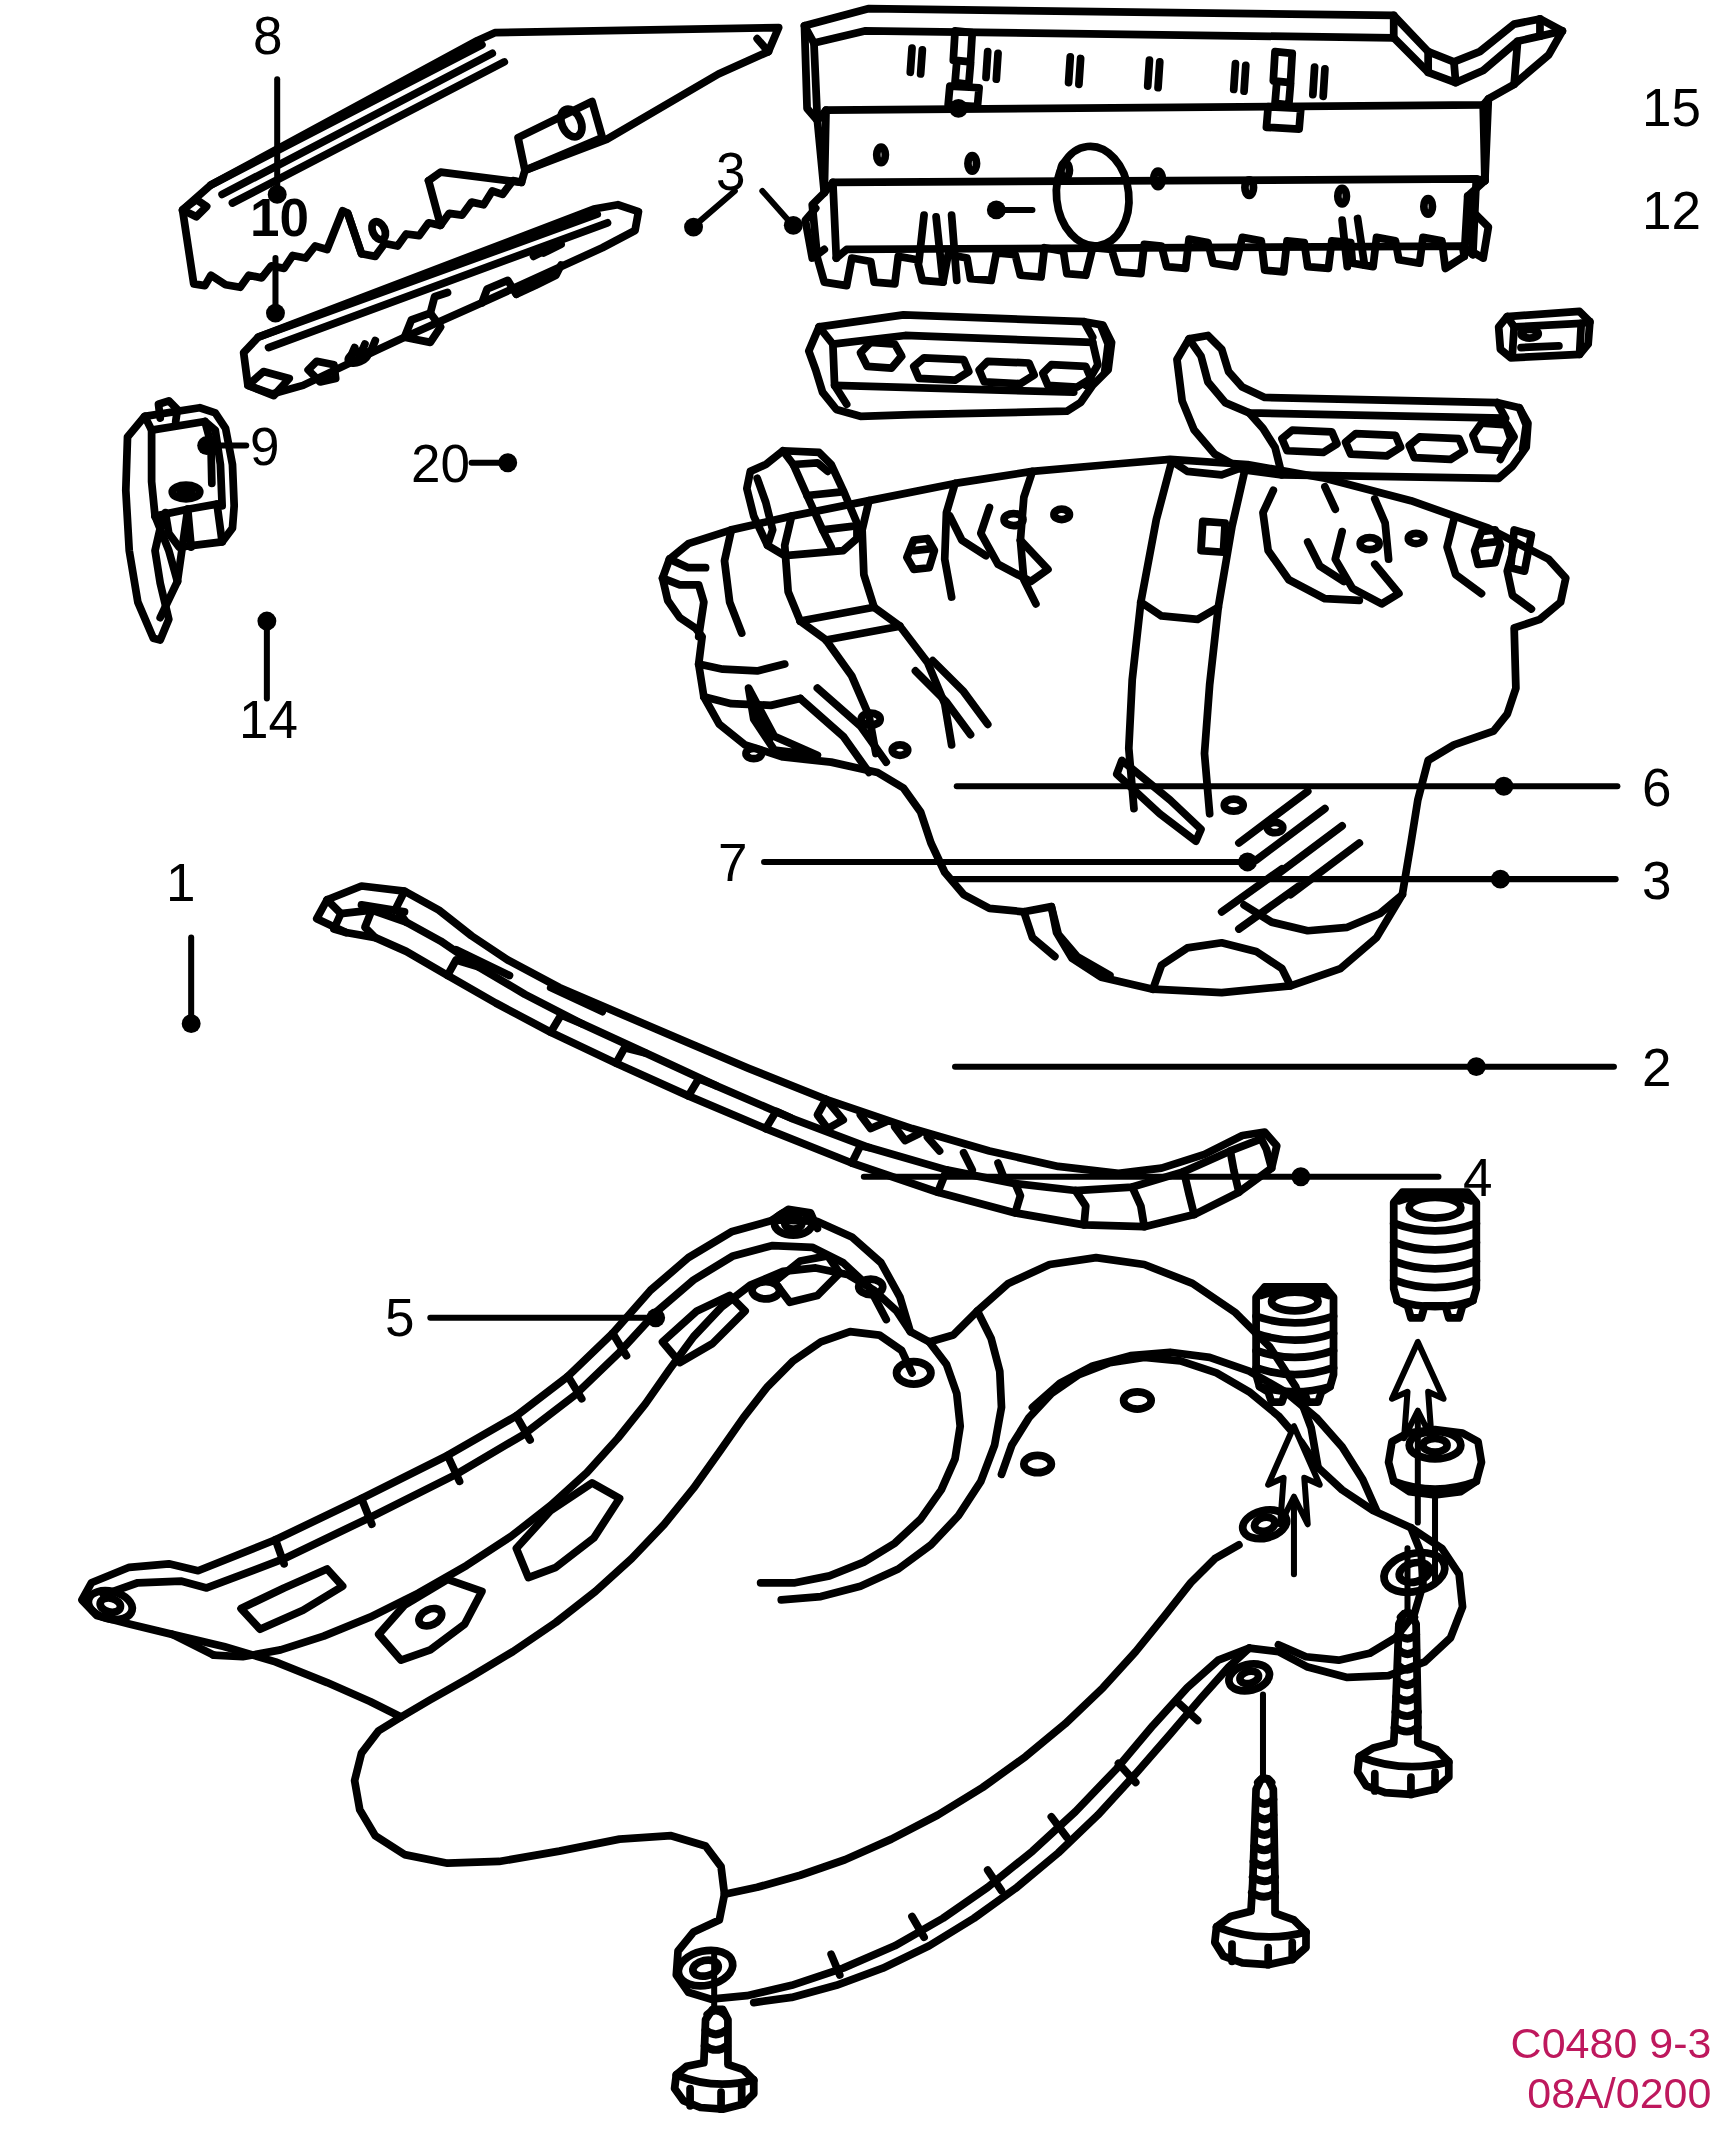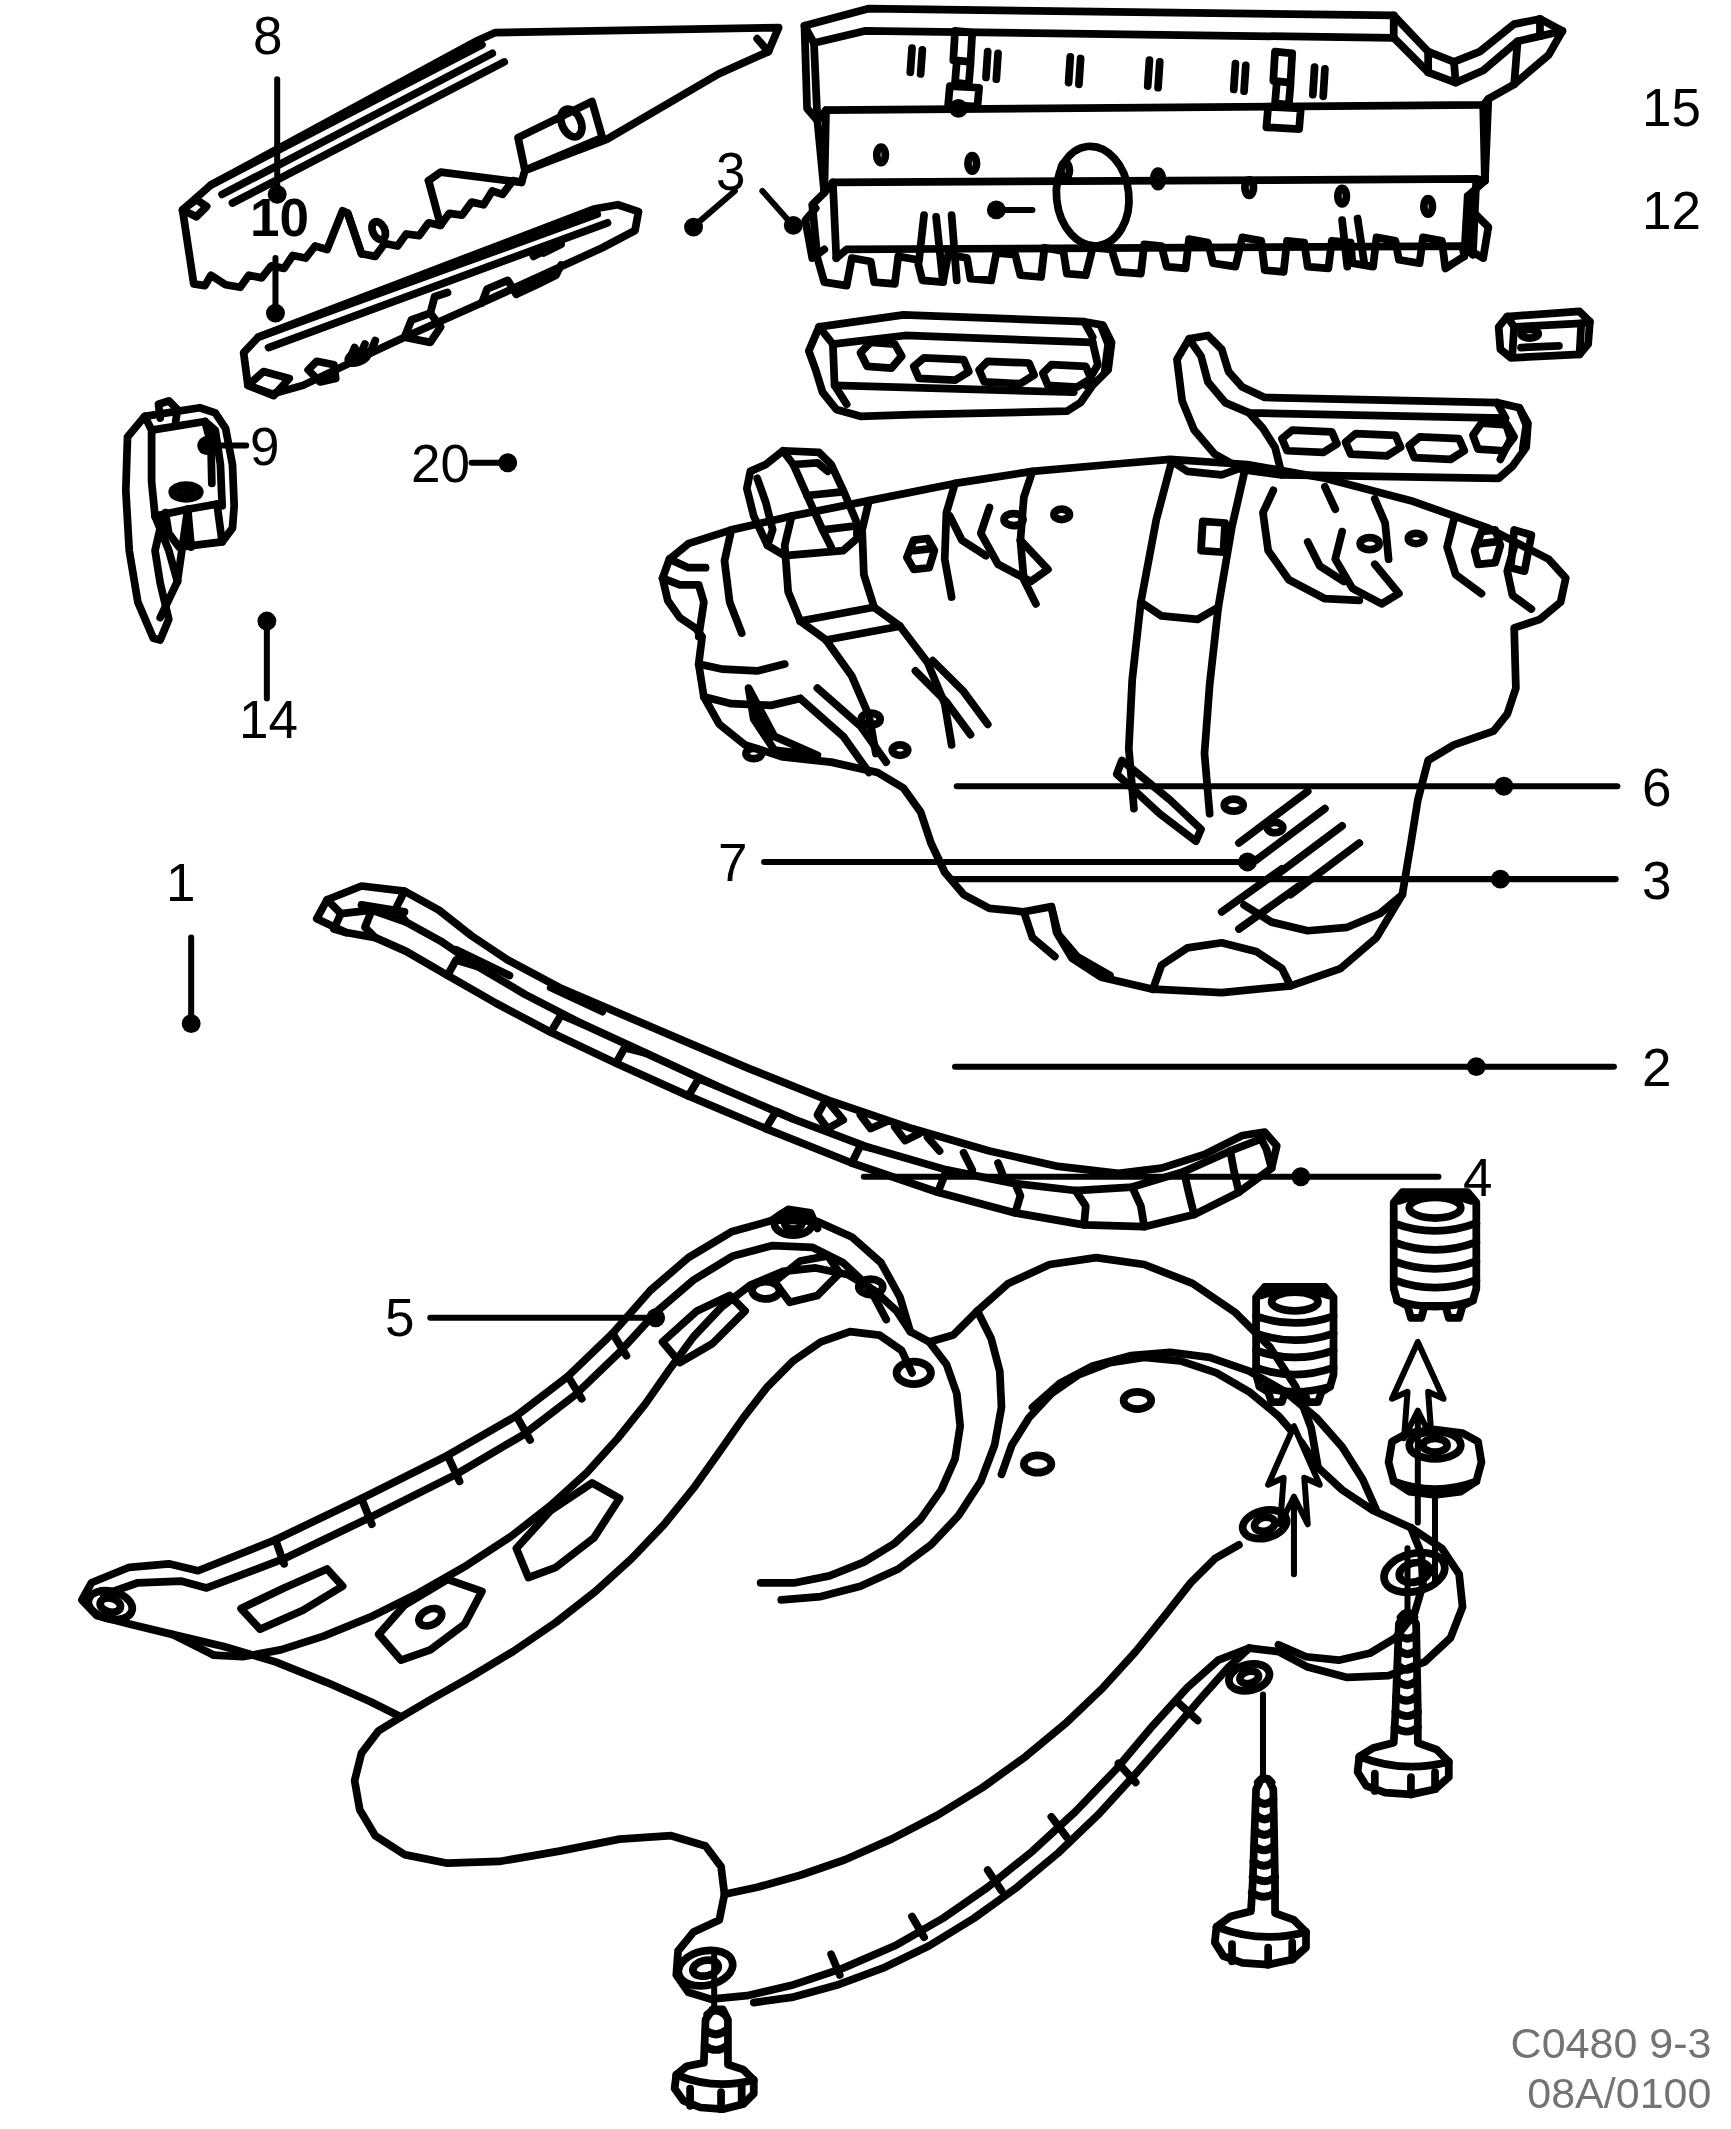--- a/index.html
+++ b/index.html
@@ -32,21 +32,21 @@
     line-height: 1;
     color: #000000;
     white-space: nowrap;
     letter-spacing: 0px;
   }
   .footer-line {
     position: absolute;
     font-family: "Liberation Sans", sans-serif;
     font-size: 43px;
     line-height: 1.18;
-    color: #737373;
+    color: #be185d;
     white-space: nowrap;
     text-align: right;
     margin-left: 14px;
   }
   .sr {
     position: absolute;
     width: 0.9px; height: 0.9px;
     overflow: hidden;
     clip: rect(0 0 0 0);
   }
@@ -618,16 +618,16 @@
   <div class="callout" style="left:253px;  top:8.6px;">8</div>
   <div class="callout" style="left:250px;  top:420px;">9</div>
   <div class="callout" style="left:250px;  top:191px;font-weight:bold;">10</div>
   <div class="callout" style="left:716px;  top:145px;">3</div>
   <div class="callout" style="left:1642px; top:184px;text-align:center;">12</div>
   <div class="callout" style="left:411px;  top:437px;">20</div>
   <div class="callout" style="left:239px;  top:693px;">14</div>
   <div class="callout" style="left:1642px; top:81px;">15</div>
 
   <div class="footer-line" style="right:20.6px; top:2018px;">C0480 9-3</div>
-  <div class="footer-line" style="right:20.6px; top:2068px;">08A/0100</div>
+  <div class="footer-line" style="right:20.6px; top:2068px;">08A/0200</div>
 
 </div>
 
 
 </body></html>

